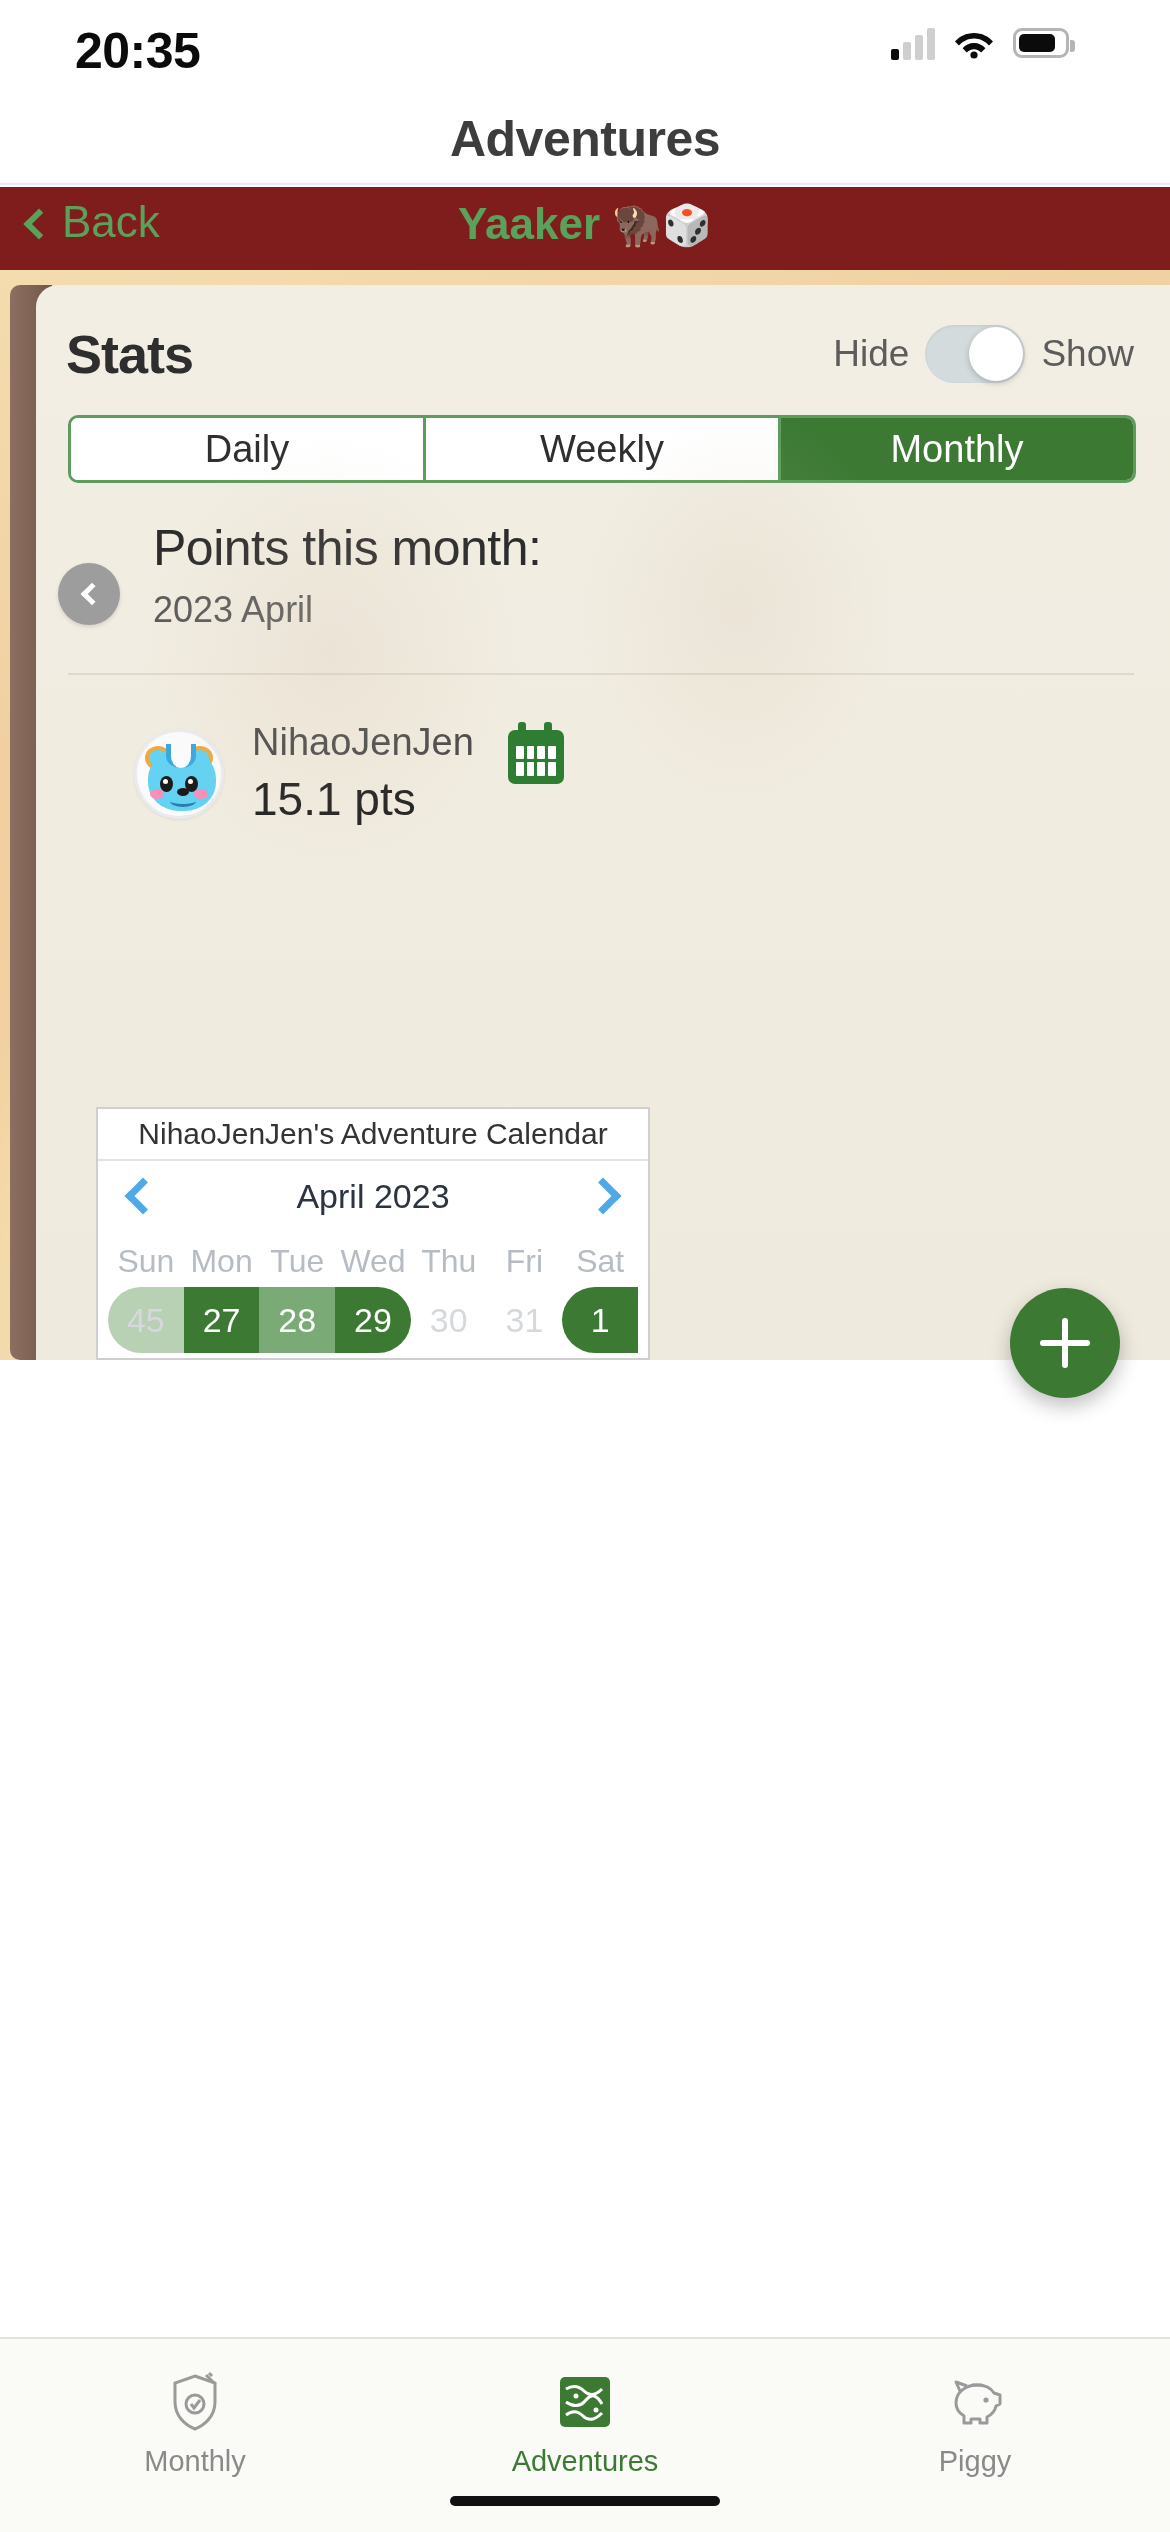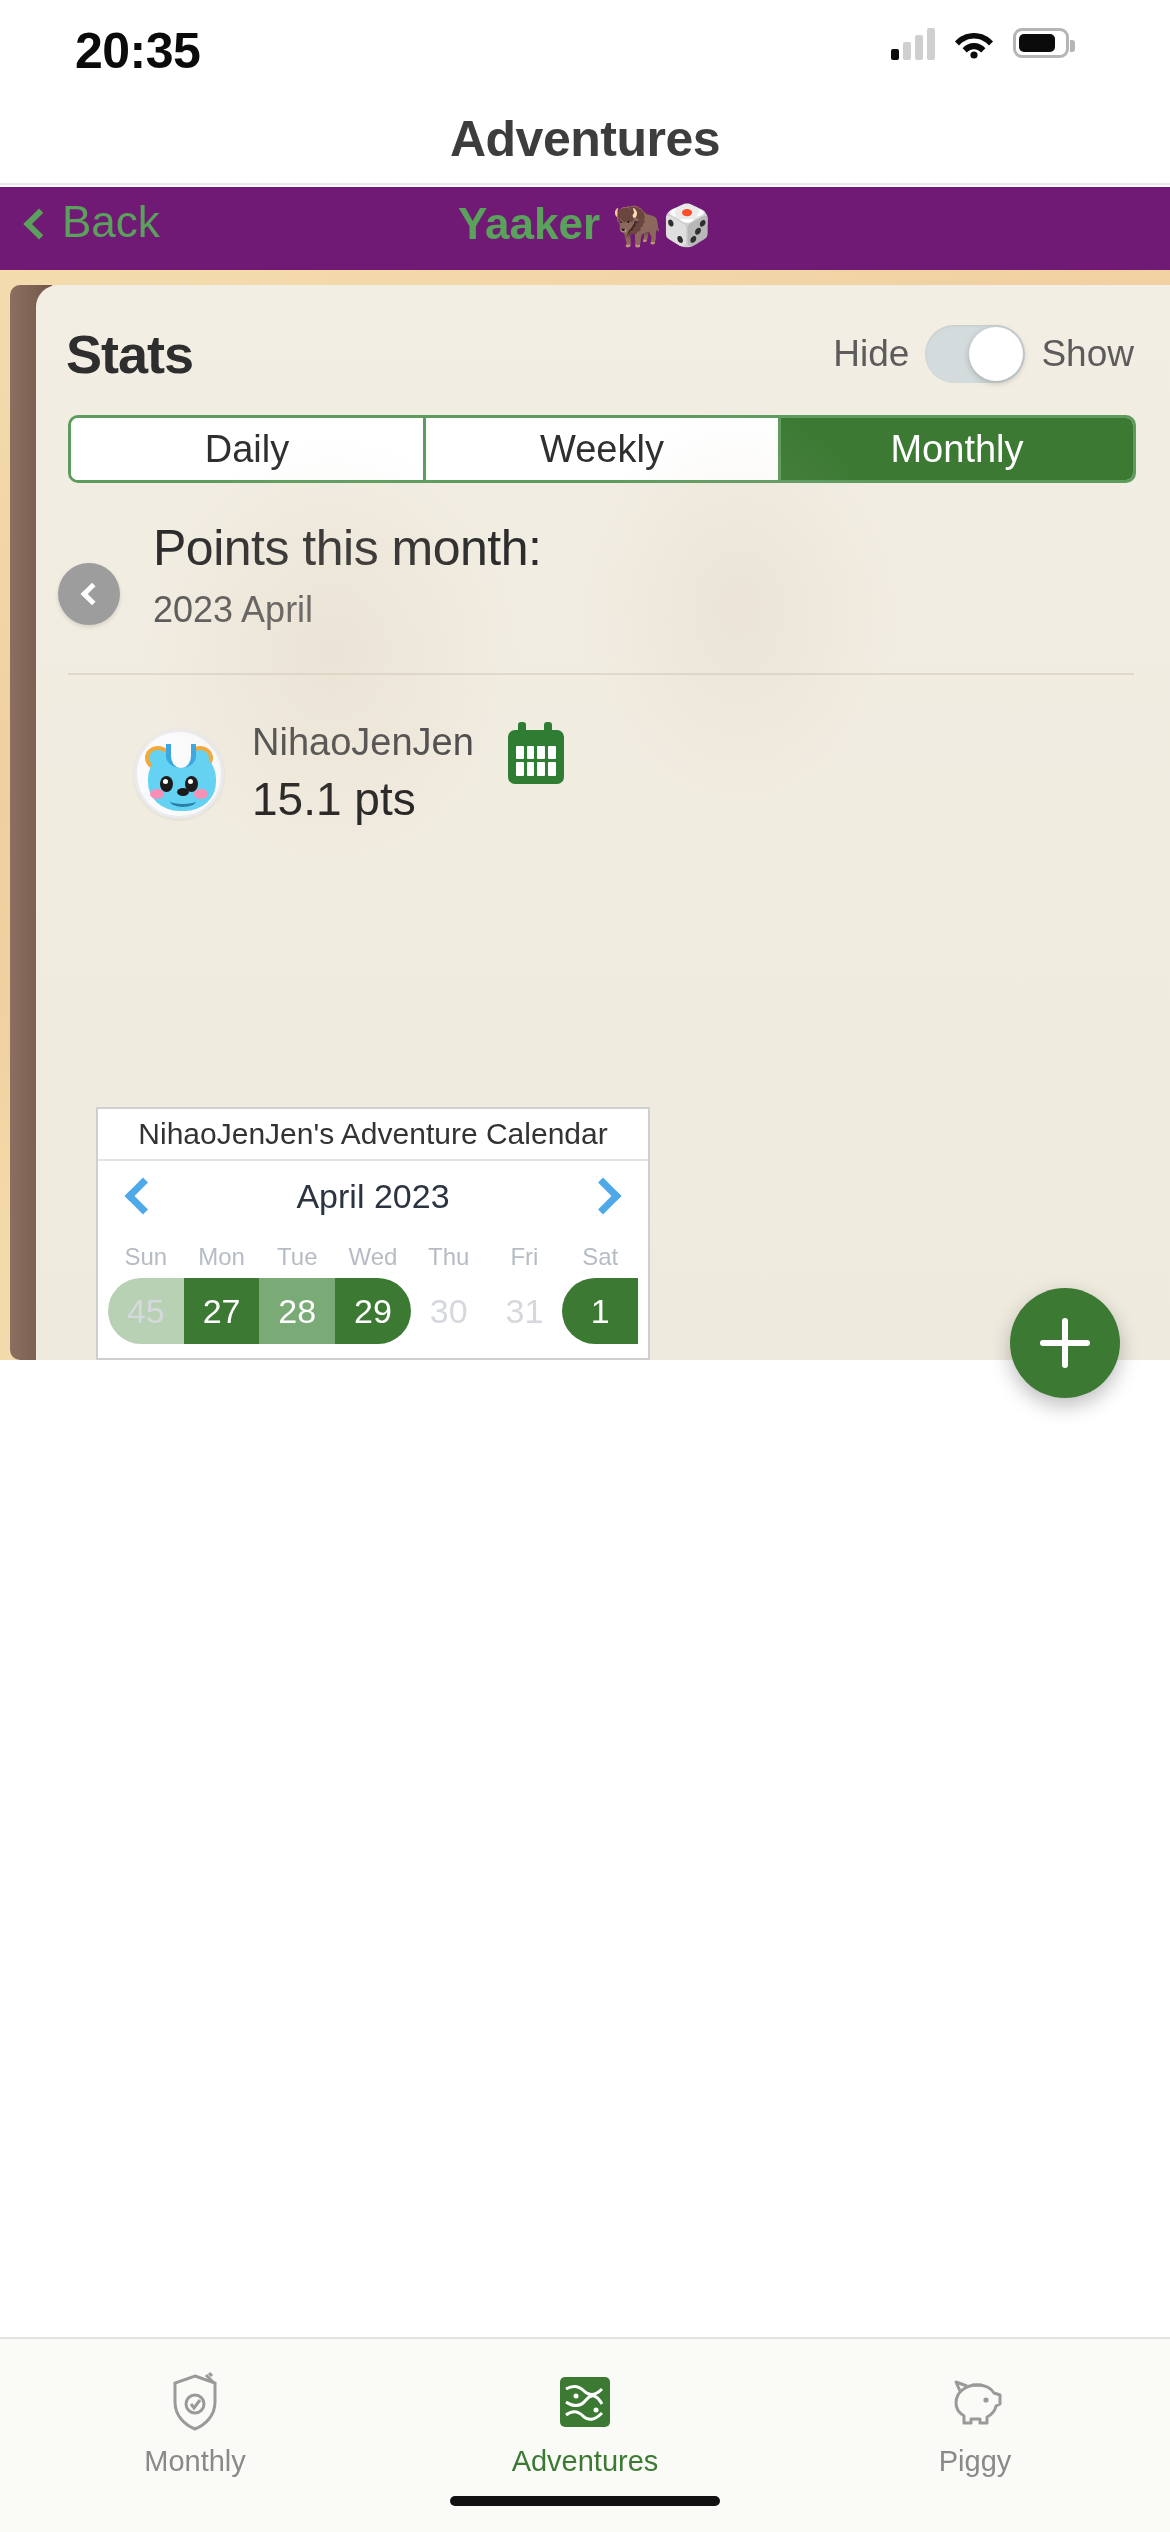--- a/index.html
+++ b/index.html
@@ -43,21 +43,21 @@
     background:#fff; border-bottom:2px solid #e9e9e9; z-index:40;
   }
   .nav-title{
     text-align:center; font-size:50px; font-weight:700; color:#3d3d3d;
     line-height:78px; letter-spacing:-0.5px;
   }
 
   
   .subnav{
     position:absolute; top:187px; left:0; width:1170px; height:83px;
-    background:#701a75; z-index:40;
+    background:#7f1d1d; z-index:40;
   }
   .back-btn{
     position:absolute; left:22px; top:10px;
     display:flex; align-items:center; gap:12px;
     color:#5aa15c; font-size:44px; cursor:pointer;
   }
   .chev-left{
     display:inline-block; width:22px; height:22px;
     border-left:6px solid #5aa15c; border-bottom:6px solid #5aa15c;
     transform:rotate(45deg); margin-top:3px; margin-left:6px;
@@ -226,21 +226,21 @@
     border-left:7px solid #4fa8e8; border-bottom:7px solid #4fa8e8;
   }
   .cal-arrow.left{ transform:rotate(45deg); }
   .cal-arrow.right{ transform:rotate(-135deg); }
   .cal-month{ font-size:34px; color:#2b3440; }
 
   .dow-row{
     display:grid; grid-template-columns:repeat(7,1fr);
     padding:12px 10px 0 10px;
   }
-  .dow{ text-align:center; font-size:24px; color:#b6bcc4; }
+  .dow{ text-align:center; font-size:32px; color:#b6bcc4; }
 
   .weeks{ padding:0 10px; }
   .wk{
     display:grid; grid-template-columns:repeat(7,1fr);
     height:80px; align-items:center;
   }
   .day{
     position:relative; height:66px;
     display:flex; align-items:center; justify-content:center;
     font-size:34px; color:#2b3440;

